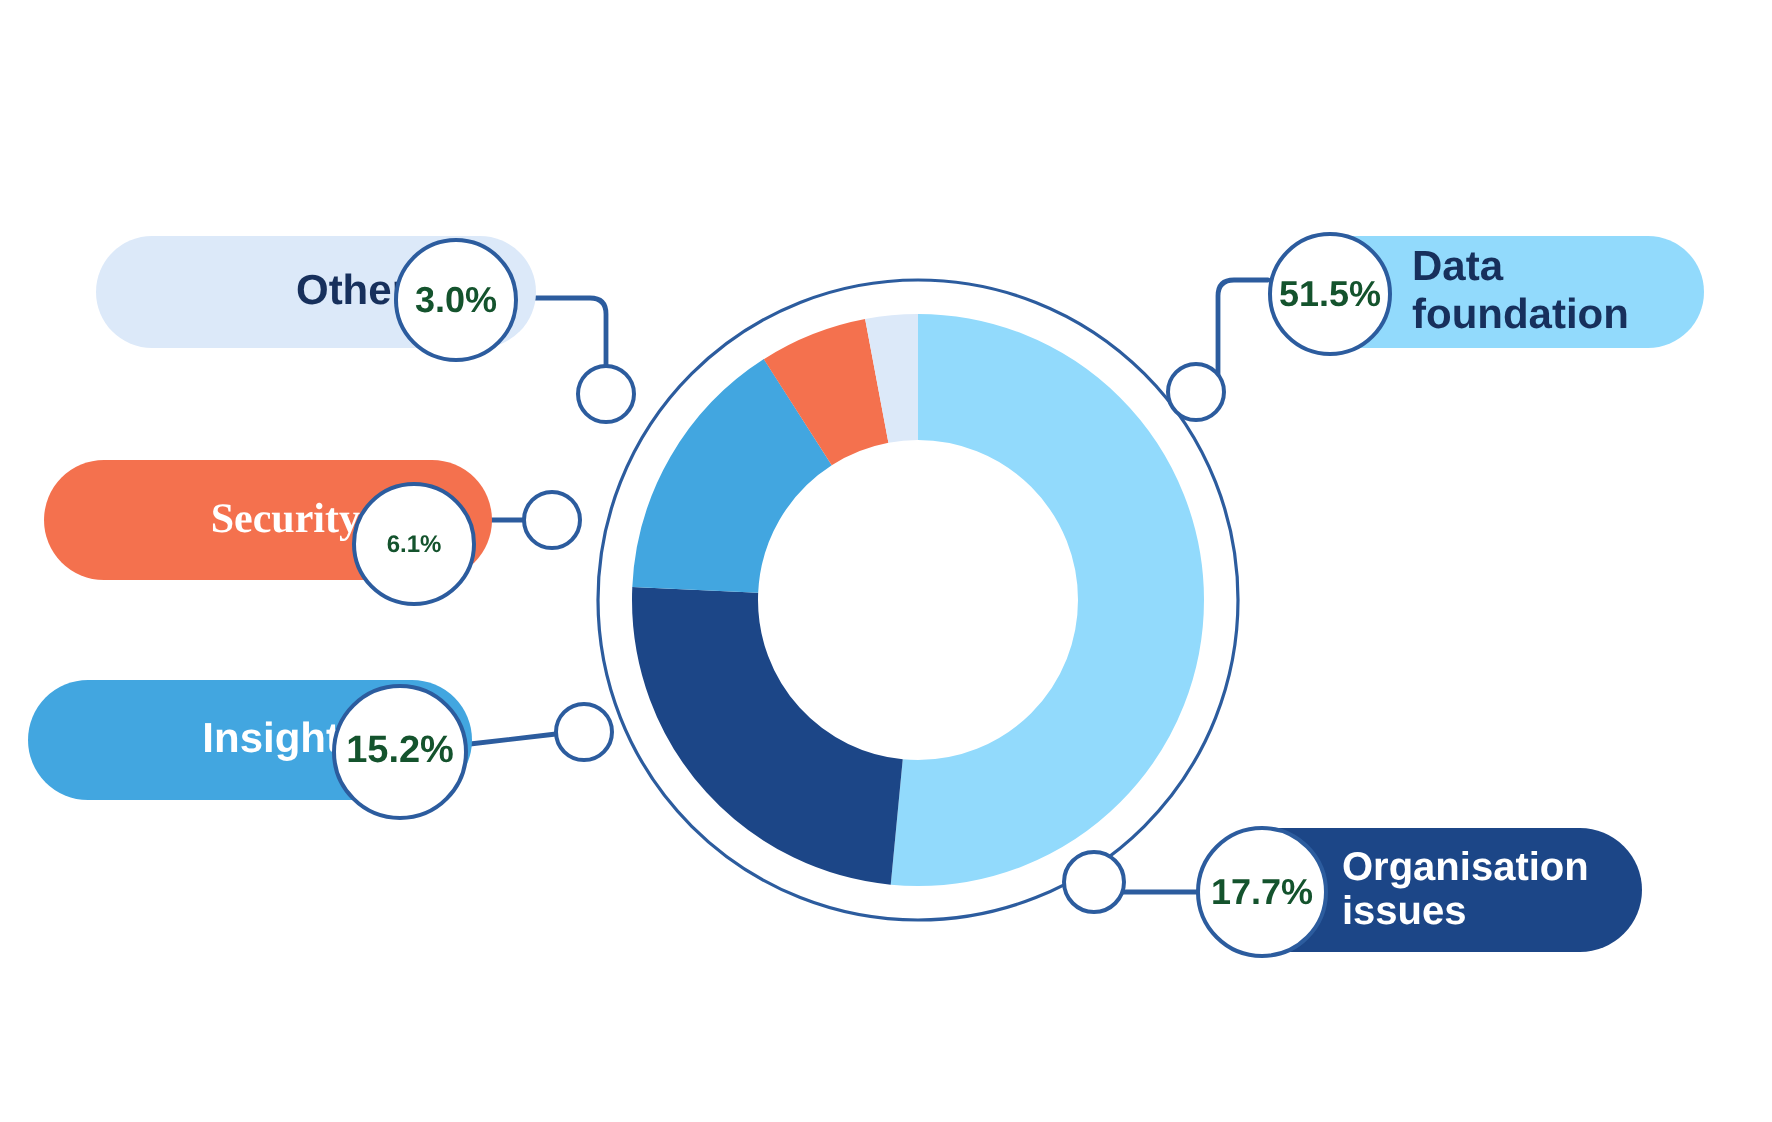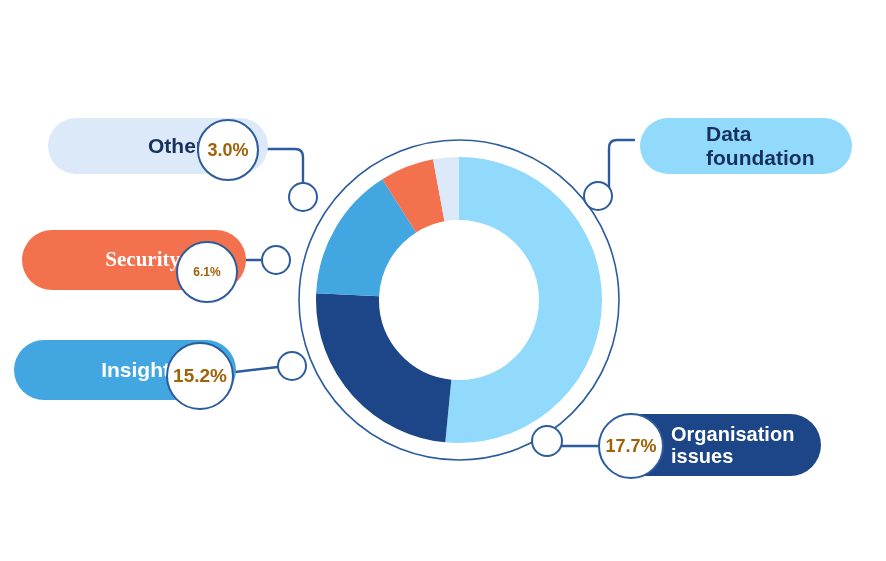--- a/index.html
+++ b/index.html
@@ -53,21 +53,21 @@
     background:#1c4687;justify-content:flex-start;
     padding-left:66px;
   }
   .pill-org .pill-label{color:#ffffff;font-size:20px;}
 
   
   .pct{
     position:absolute;border-radius:50%;
     background:#ffffff;border:2px solid #2c5c9e;
     display:flex;align-items:center;justify-content:center;
-    color:#a16207;font-weight:bold;box-sizing:border-box;
+    color:#14532d;font-weight:bold;box-sizing:border-box;
     z-index:5;
   }
   .pct-other   {left:197px;top:119px;width:62px;height:62px;font-size:18px;}
   .pct-security{left:176px;top:241px;width:62px;height:62px;font-size:12px;}
   .pct-insight {left:166px;top:342px;width:68px;height:68px;font-size:19px;}
   .pct-data    {left:634px;top:116px;width:62px;height:62px;font-size:18px;}
   .pct-org     {left:598px;top:413px;width:66px;height:66px;font-size:18px;}
 </style>
 </head>
 <body>
@@ -123,15 +123,16 @@
 issues</span>
   </div>
 
   <div class="pill pill-data">
     <span class="pill-label">Data foundation</span>
   </div>
 
   <div class="pct pct-other">3.0%</div>
   <div class="pct pct-security">6.1%</div>
   <div class="pct pct-insight">15.2%</div>
+  <div class="pct pct-data">51.5%</div>
   <div class="pct pct-org">17.7%</div>
 
 </div>
 
 </body></html>

